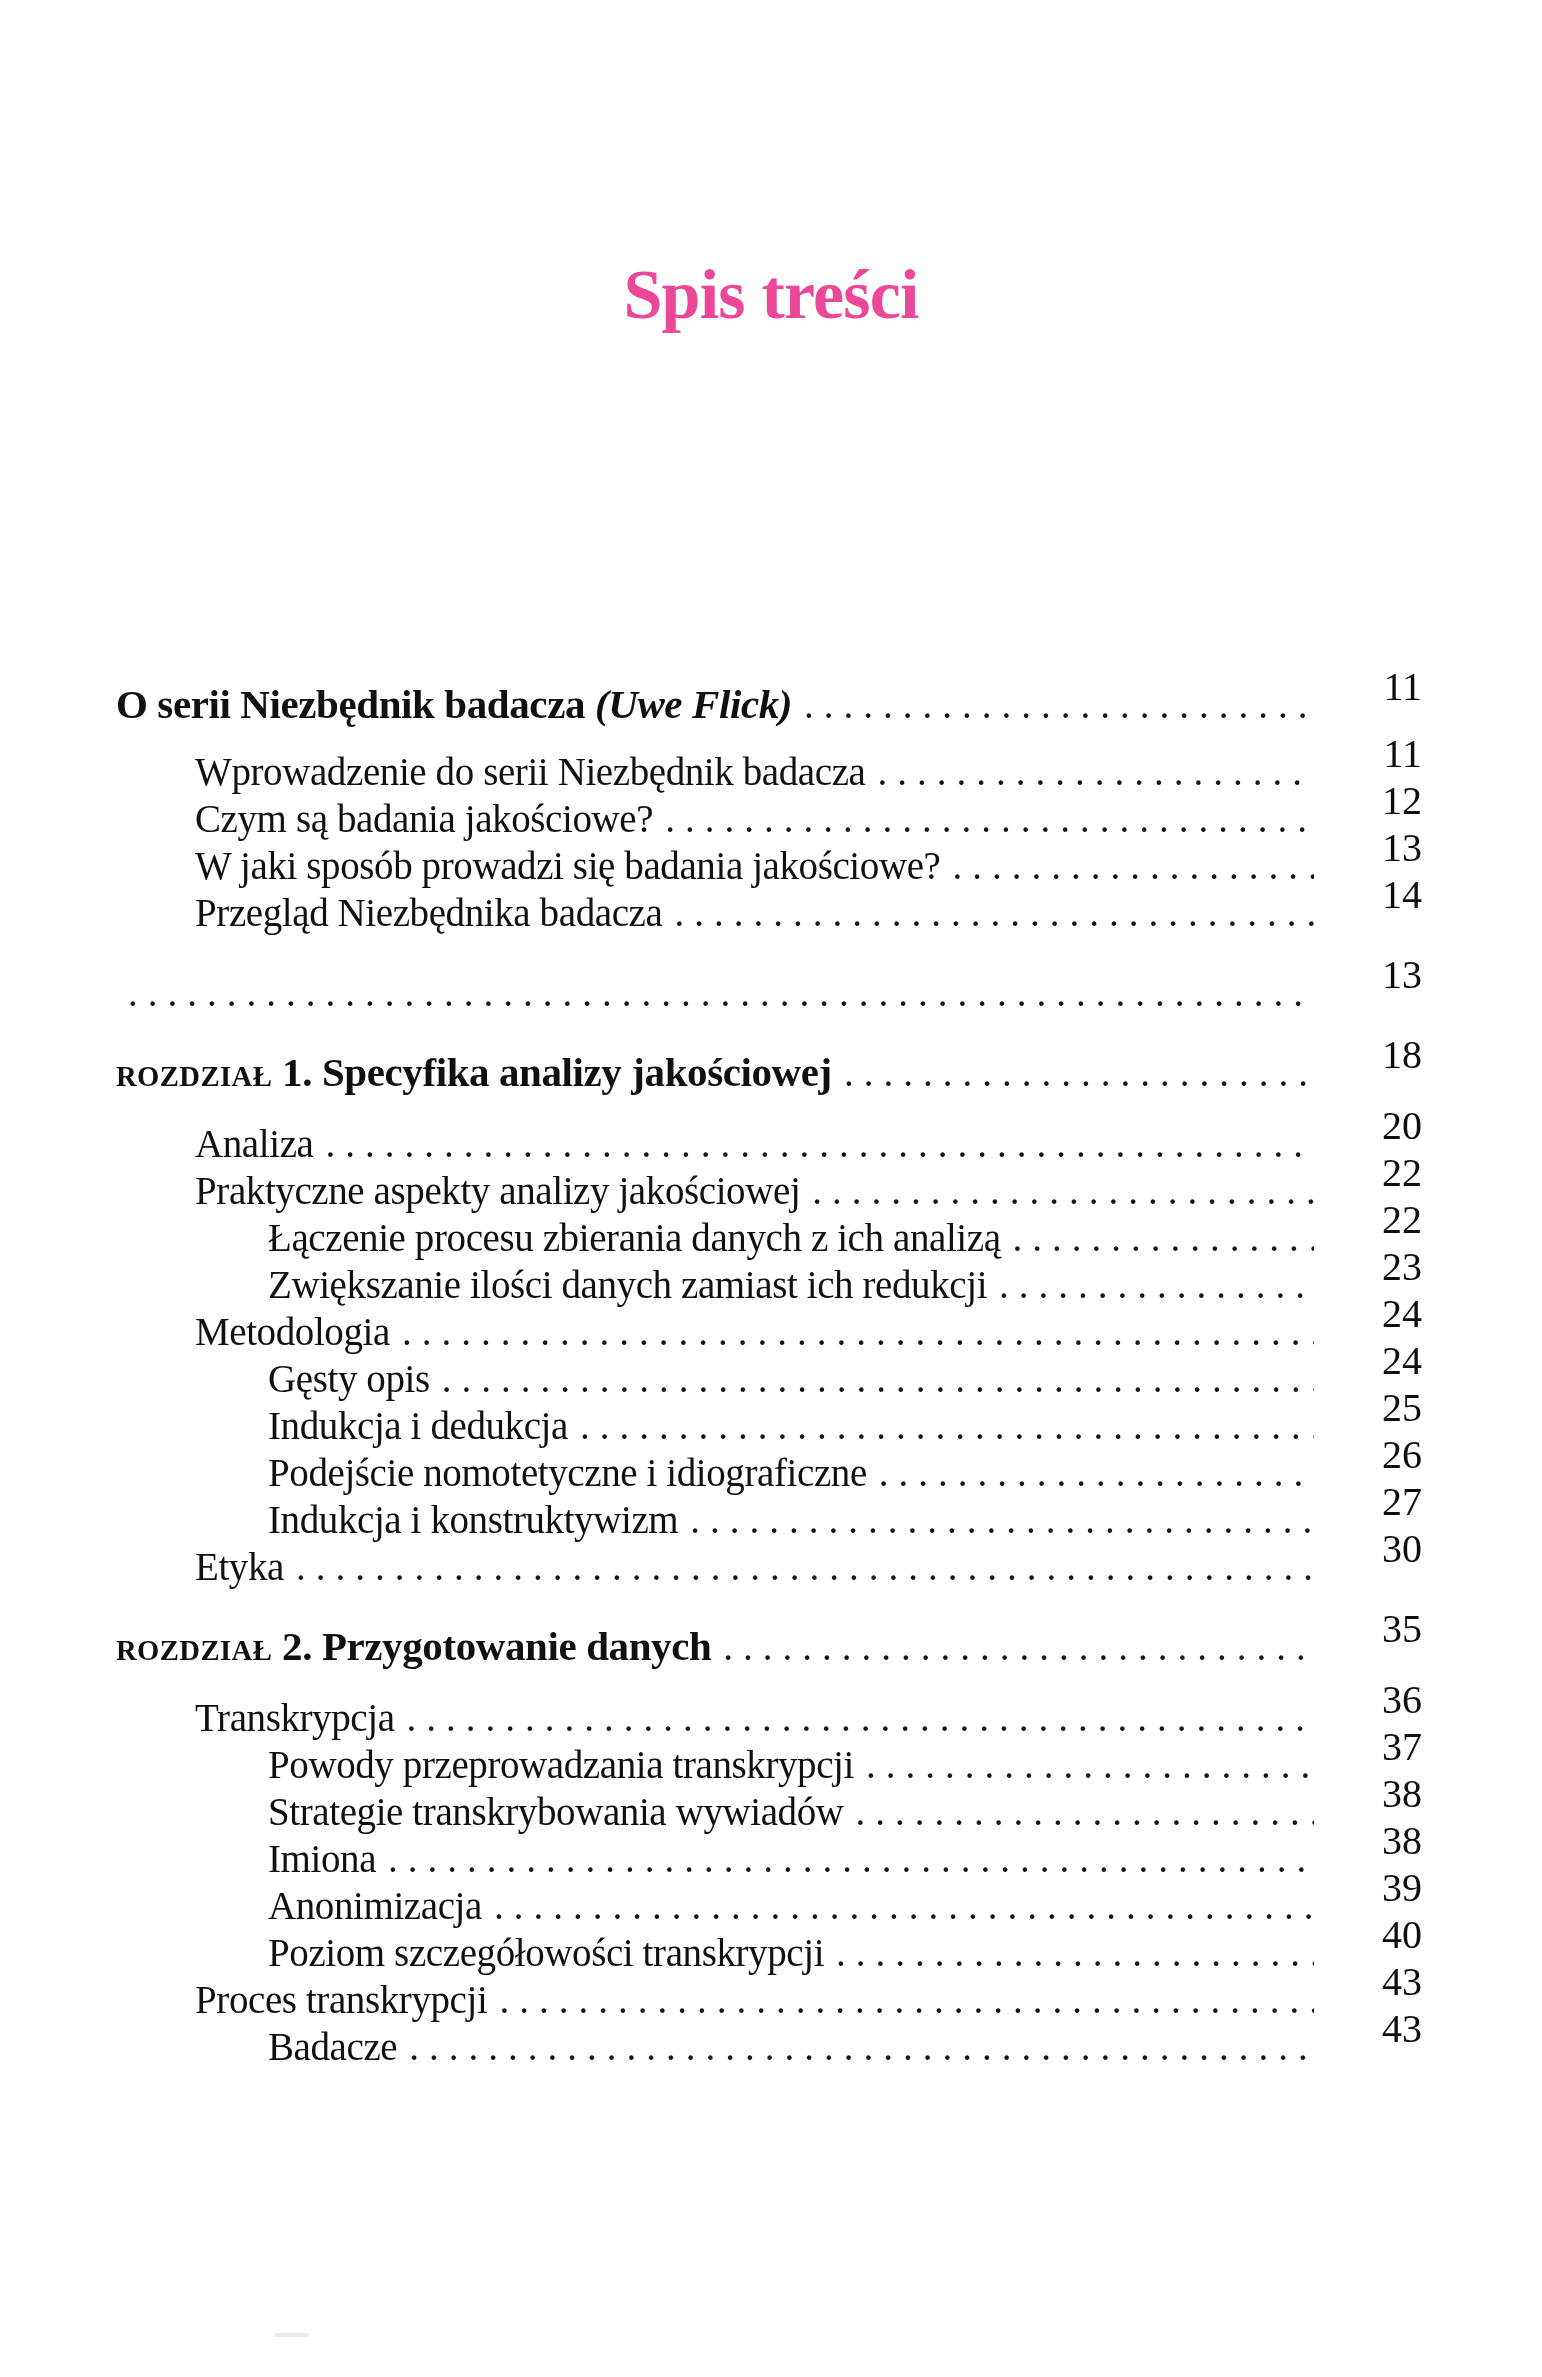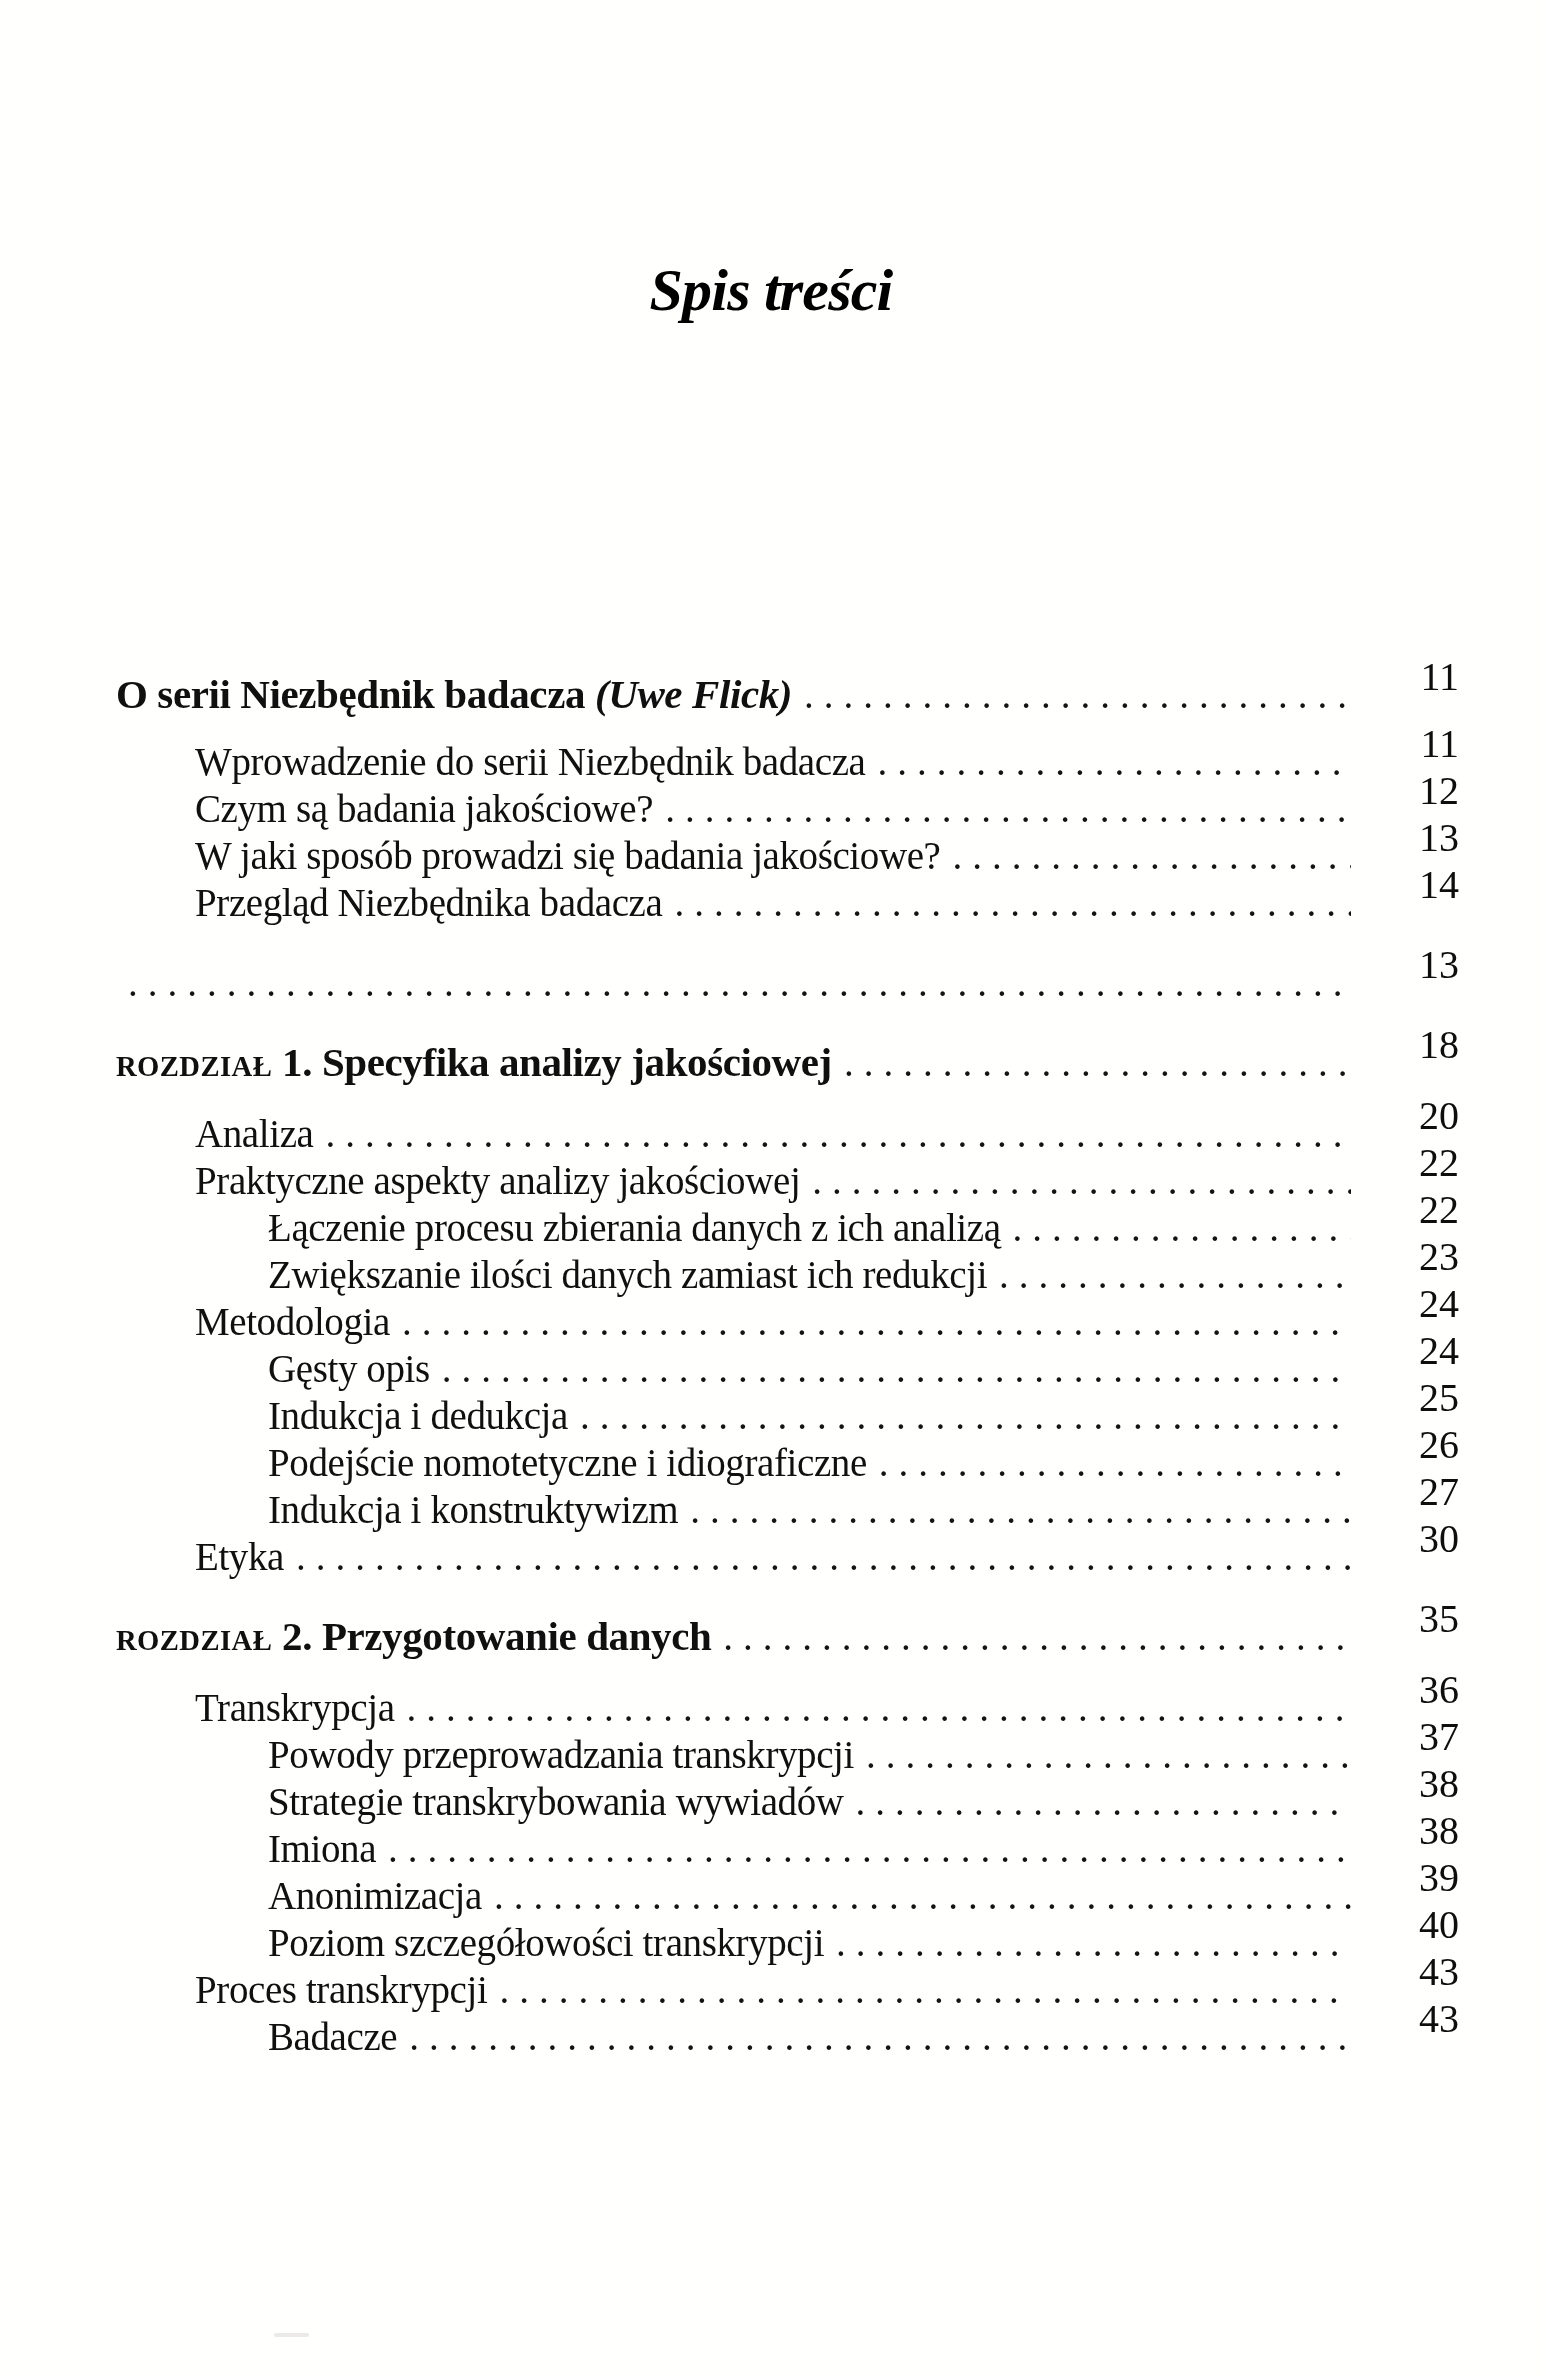--- a/index.html
+++ b/index.html
@@ -14,31 +14,30 @@
     background: #fffffe;
     box-sizing: border-box;
     overflow: hidden;
     font-family: "Liberation Serif", "DejaVu Serif", serif;
     color: #101010;
   }
   .title {
     margin: 0;
     padding-top: 260px;
     text-align: center;
-    font-size: 60px;
+    font-size: 70px;
     line-height: 1;
     font-weight: bold;
     letter-spacing: -0.8px;
-    color: #000000;
-    font-style: italic;
+    color: #ec4899;
   }
   .toc {
     margin-top: 351px;
     padding-left: 116px;
-    padding-right: 83px;
+    padding-right: 120px;
   }
   .row {
     display: flex;
     align-items: baseline;
     line-height: 47px;
     font-size: 39px;
     white-space: nowrap;
   }
   .row .label {
     flex: 0 0 auto;

